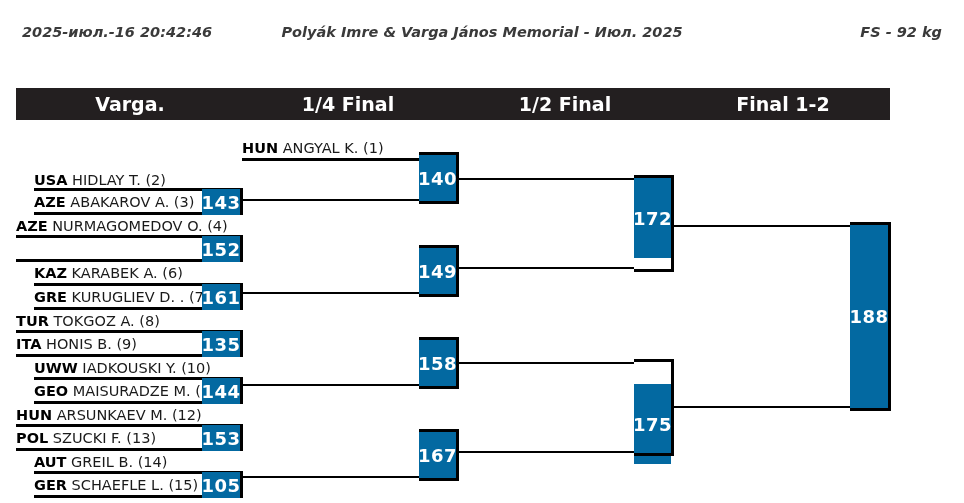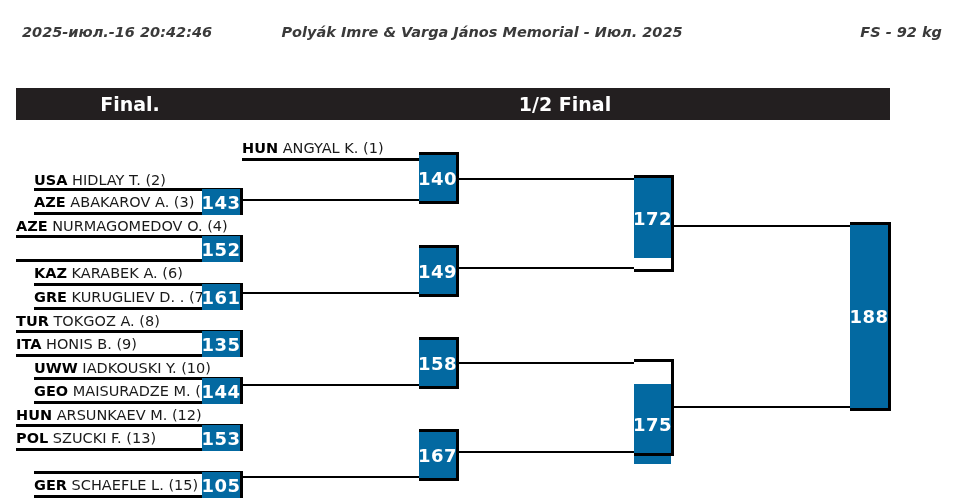--- a/index.html
+++ b/index.html
@@ -119,22 +119,24 @@
 </head>
 <body>
 
 <div id="top-header">
   <div id="hdr-datetime" class="hdr-text">2025-июл.-16 20:42:46</div>
   <div id="hdr-title" class="hdr-text">Polyák Imre &amp; Varga János Memorial - Июл. 2025</div>
   <div id="hdr-weight" class="hdr-text">FS - 92 kg</div>
 </div>
 
 <div id="round-bar">
-    <div class="round-label" style="left: 14px; width: 200px;">Final.</div>
+    <div class="round-label" style="left: 14px; width: 200px;">Varga.</div>
+    <div class="round-label" style="left: 232px; width: 200px;">1/4 Final</div>
     <div class="round-label" style="left: 449px; width: 200px;">1/2 Final</div>
+    <div class="round-label" style="left: 667px; width: 200px;">Final 1-2</div>
   </div>
 
 <div id="bracket">
     <div class="competitor" style="left: 34px; top: 170px;"><span class="noc">USA</span><span class="cname"> HIDLAY T. (2)</span></div>
     <div class="competitor" style="left: 34px; top: 192px;"><span class="noc">AZE</span><span class="cname"> ABAKAROV A. (3)</span></div>
     <div class="hline" style="left: 34px; top: 188px; width: 206px;"></div>
     <div class="hline" style="left: 34px; top: 212px; width: 206px;"></div>
     <div class="scorebox qual" style="left: 202px; top: 189px;">
       <span>143</span>
     </div>
@@ -165,20 +167,21 @@
     <div class="scorebox qual" style="left: 202px; top: 378px;">
       <span>144</span>
     </div>
     <div class="competitor" style="left: 16px; top: 405px;"><span class="noc">HUN</span><span class="cname"> ARSUNKAEV M. (12)</span></div>
     <div class="competitor" style="left: 16px; top: 428px;"><span class="noc">POL</span><span class="cname"> SZUCKI F. (13)</span></div>
     <div class="hline" style="left: 16px; top: 424px; width: 224px;"></div>
     <div class="hline" style="left: 16px; top: 448px; width: 224px;"></div>
     <div class="scorebox qual" style="left: 202px; top: 425px;">
       <span>153</span>
     </div>
+    <div class="competitor" style="left: 34px; top: 452px;"><span class="noc">AUT</span><span class="cname"> GREIL B. (14)</span></div>
     <div class="competitor" style="left: 34px; top: 475px;"><span class="noc">GER</span><span class="cname"> SCHAEFLE L. (15)</span></div>
     <div class="hline" style="left: 34px; top: 471px; width: 206px;"></div>
     <div class="hline" style="left: 34px; top: 495px; width: 206px;"></div>
     <div class="scorebox qual" style="left: 202px; top: 472px;">
       <span>105</span>
     </div>
     <div class="competitor" style="left: 242px; top: 138px;"><span class="noc">HUN</span><span class="cname"> ANGYAL K. (1)</span></div>
     <div class="hline" style="left: 242px; top: 158px; width: 214px;"></div>
     <div class="scorebox qf" style="left: 419px; top: 155px;">
       <span>140</span>

